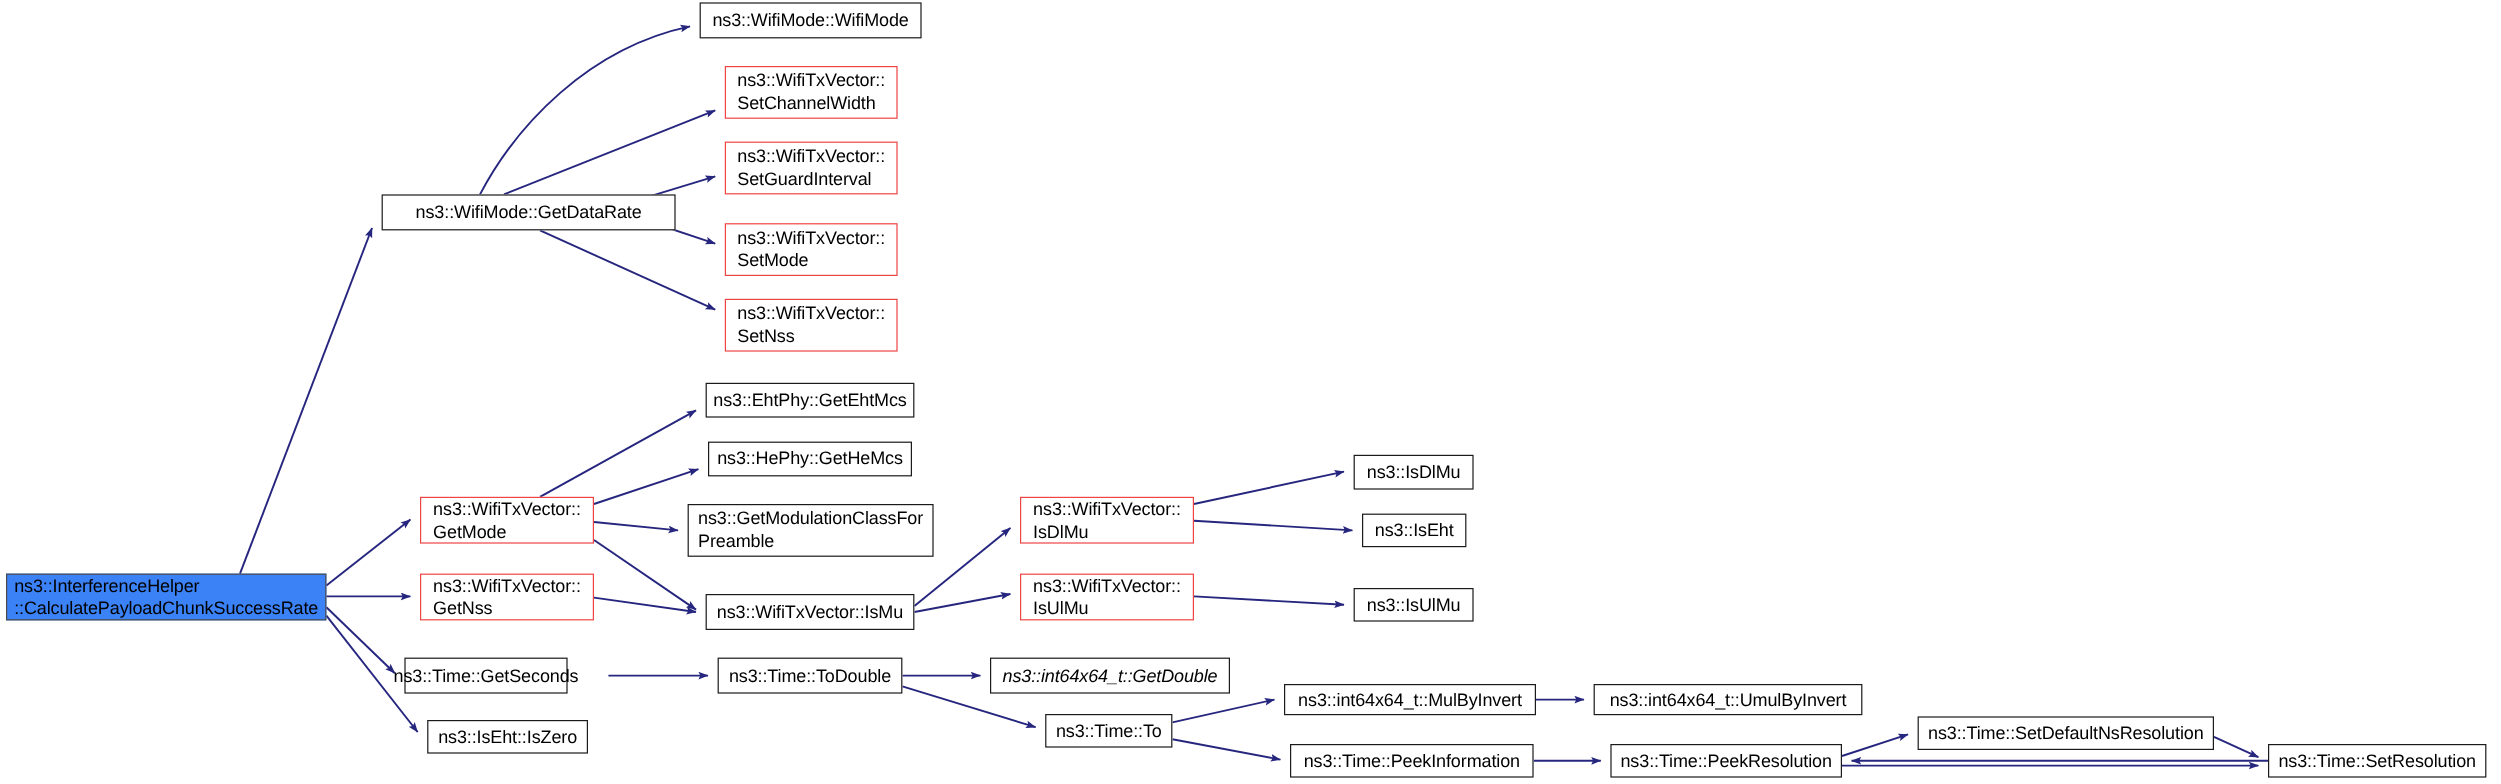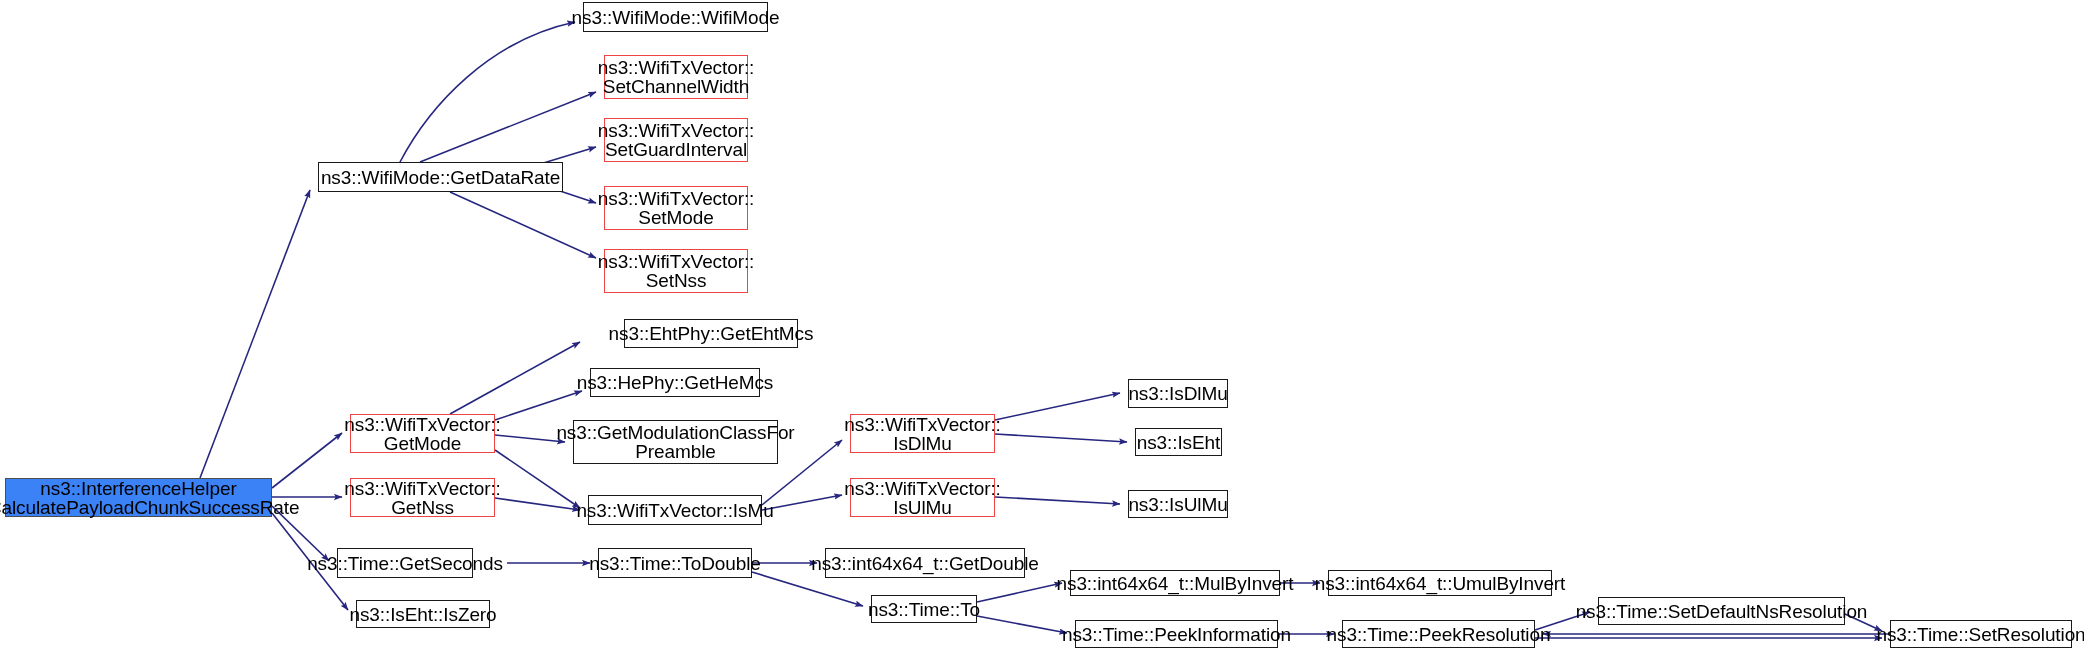--- a/index.html
+++ b/index.html
@@ -22,25 +22,25 @@
     width: 2084px;
     height: 653px;
     pointer-events: none;
   }
   .node {
     position: absolute;
     box-sizing: border-box;
     display: flex;
     align-items: center;
     justify-content: center;
-    text-align: center;
+    text-align: left;
     background: #ffffff;
     border: 1px solid #1a1a1a;
     color: #000000;
-    font-size: 19px;
+    font-size: 15px;
     line-height: 19px;
     letter-spacing: -0.1px;
     white-space: pre-line;
     padding: 12px 4px;
   }
   .node.root {
     background: #3b82f6;
     border: 1px solid #4d4d4d;
   }
   .node.thick {
@@ -101,36 +101,36 @@
       <div class="node thick" style="left: 604px; top: 118px; width: 144px; height: 44px;">ns3::WifiTxVector::
 SetGuardInterval</div>
       <div class="node thick" style="left: 604px; top: 186px; width: 144px; height: 44px;">ns3::WifiTxVector::
 SetMode</div>
       <div class="node thick" style="left: 604px; top: 249px; width: 144px; height: 44px;">ns3::WifiTxVector::
 SetNss</div>
       <div class="node thick" style="left: 350px; top: 414px; width: 145px; height: 39px;">ns3::WifiTxVector::
 GetMode</div>
       <div class="node thick" style="left: 350px; top: 478px; width: 145px; height: 39px;">ns3::WifiTxVector::
 GetNss</div>
-      <div class="node" style="left: 588px; top: 319px; width: 174px; height: 29px; margin-left: 36px;">ns3::EhtPhy::GetEhtMcs</div>
+      <div class="node" style="left: 588px; top: 319px; width: 174px; height: 29px;">ns3::EhtPhy::GetEhtMcs</div>
       <div class="node" style="left: 590px; top: 368px; width: 170px; height: 29px;">ns3::HePhy::GetHeMcs</div>
       <div class="node" style="left: 573px; top: 420px; width: 205px; height: 44px;">ns3::GetModulationClassFor
 Preamble</div>
       <div class="node" style="left: 588px; top: 495px; width: 174px; height: 30px;">ns3::WifiTxVector::IsMu</div>
       <div class="node thick" style="left: 850px; top: 414px; width: 145px; height: 39px;">ns3::WifiTxVector::
 IsDlMu</div>
       <div class="node thick" style="left: 850px; top: 478px; width: 145px; height: 39px;">ns3::WifiTxVector::
 IsUlMu</div>
       <div class="node" style="left: 1128px; top: 379px; width: 100px; height: 29px;">ns3::IsDlMu</div>
       <div class="node" style="left: 1135px; top: 428px; width: 87px; height: 28px;">ns3::IsEht</div>
       <div class="node" style="left: 1128px; top: 490px; width: 100px; height: 28px;">ns3::IsUlMu</div>
       <div class="node" style="left: 337px; top: 548px; width: 136px; height: 30px;">ns3::Time::GetSeconds</div>
       <div class="node" style="left: 356px; top: 600px; width: 134px; height: 28px;">ns3::IsEht::IsZero</div>
       <div class="node" style="left: 598px; top: 548px; width: 154px; height: 30px;">ns3::Time::ToDouble</div>
-      <div class="node" style="left: 825px; top: 548px; width: 200px; height: 30px;">ns3::int64x64_t::GetDouble</div>
+      <div class="node" style="left: 825px; top: 548px; width: 200px; height: 30px; font-style: italic;">ns3::int64x64_t::GetDouble</div>
       <div class="node" style="left: 871px; top: 595px; width: 106px; height: 28px;">ns3::Time::To</div>
       <div class="node" style="left: 1070px; top: 570px; width: 210px; height: 26px;">ns3::int64x64_t::MulByInvert</div>
       <div class="node" style="left: 1328px; top: 570px; width: 224px; height: 26px;">ns3::int64x64_t::UmulByInvert</div>
       <div class="node" style="left: 1075px; top: 620px; width: 203px; height: 28px;">ns3::Time::PeekInformation</div>
       <div class="node" style="left: 1342px; top: 620px; width: 193px; height: 28px;">ns3::Time::PeekResolution</div>
       <div class="node" style="left: 1598px; top: 597px; width: 247px; height: 28px;">ns3::Time::SetDefaultNsResolution</div>
       <div class="node" style="left: 1890px; top: 620px; width: 182px; height: 28px;">ns3::Time::SetResolution</div>
     </div>
 </div>
 

